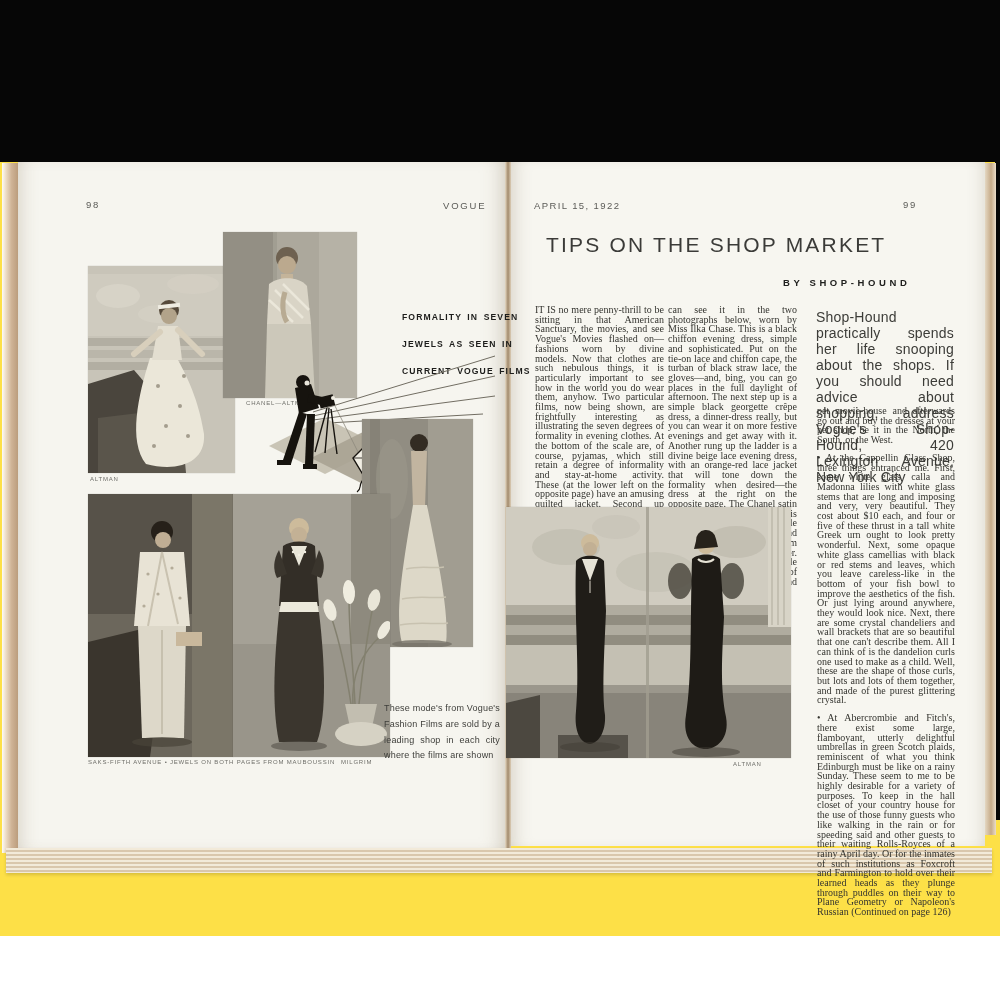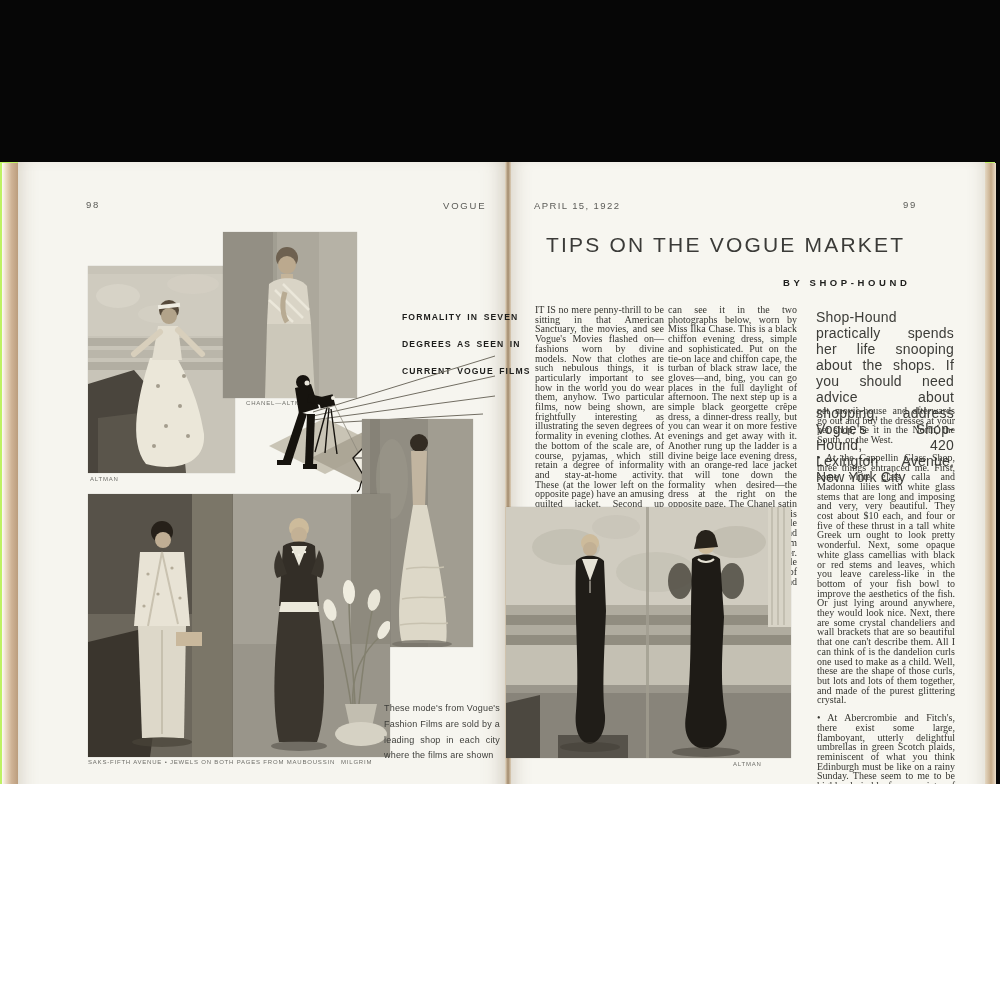--- a/index.html
+++ b/index.html
@@ -1,17 +1,17 @@
 <!DOCTYPE html>
 <html><head>
 <meta charset="utf-8">
 <style>
   * { margin:0; padding:0; box-sizing:border-box; }
   html,body { background:#ffffff; }
-  .scene { position:relative; width:1000px; height:784px; background:#bef264; overflow:hidden;
+  .scene { position:relative; width:1000px; height:936px; background:#fde047; overflow:hidden;
            font-family:"Liberation Sans", sans-serif; }
 
   
   .backdrop-top { position:absolute; left:0; top:0; width:1000px; height:162px; background:#060606; }
   .backdrop-right { position:absolute; left:995px; top:0; width:5px; height:820px; background:#060606; }
 
   
   .edge-left { position:absolute; left:2px; top:163px; width:16px; height:690px;
                background:linear-gradient(90deg,#fdfbf7 0%, #ecdcc5 25%, #cfb396 60%, #bb9d7d 100%); }
   .page-left { position:absolute; left:18px; top:162px; width:487px; height:686px; background:#f6f5ef;
@@ -121,21 +121,21 @@
       <path d="M46,52 C56,44 76,44 84,54 L88,92 L44,92 Z" fill="#d9d4c6"></path>
       <path d="M52,58 L80,86 M60,52 L86,78 M46,68 L70,90" stroke="#efebdf" stroke-width="2.5" fill="none" opacity=".8"></path>
       <path d="M44,92 L88,92 L92,166 L42,166 Z" fill="#ccc8ba"></path>
       <path d="M62,60 C58,72 60,84 64,90" stroke="#b8ab93" stroke-width="5" fill="none"></path>
     </svg>
   </div>
   <div class="cap" style="left:246px; top:400px;">CHANEL—ALTMAN</div>
 
   <div class="headline">
     <div>FORMALITY IN SEVEN</div>
-    <div>DEGREES AS SEEN IN</div>
+    <div>JEWELS AS SEEN IN</div>
     <div>CURRENT VOGUE FILMS</div>
   </div>
 
   <div class="illu">
     <svg viewBox="0 0 242 142">
       <g stroke="#716d62" stroke-width="1">
         <line x1="60" y1="60" x2="242" y2="4"></line>
         <line x1="60" y1="64" x2="242" y2="24"></line>
         <line x1="60" y1="68" x2="242" y2="44"></line>
         <line x1="58" y1="72" x2="230" y2="62"></line>
@@ -235,21 +235,21 @@
       <path d="M46,118 L86,118 C92,170 94,220 84,248 L46,248 C38,210 42,160 46,118 Z" fill="#3b362e"></path>
       <ellipse cx="66" cy="252" rx="28" ry="5" fill="#55514a" opacity=".6"></ellipse>
     </svg>
   </div>
 
   <div class="cap" style="left:88px; top:759px;">SAKS-FIFTH AVENUE • JEWELS ON BOTH PAGES FROM MAUBOUSSIN</div>
   <div class="cap" style="left:341px; top:759px;">MILGRIM</div>
 
   <div class="films-note">These mode's from Vogue's Fashion Films are sold by a leading shop in each city where the films are shown</div>
 
-  <div class="article-title">TIPS ON THE VOGUE MARKET</div>
+  <div class="article-title">TIPS ON THE SHOP MARKET</div>
   <div class="byline">BY SHOP-HOUND</div>
 
   <div class="col" style="left:535px; top:305px; width:129px;">
     <p>IT IS no mere penny-thrill to be sitting in that American Sanctuary, the movies, and see Vogue's Movies flashed on—fashions worn by divine models. Now that clothes are such nebulous things, it is particularly important to see how in the world you do wear them, anyhow. Two particular films, now being shown, are frightfully interesting as illustrating the seven degrees of formality in evening clothes. At the bottom of the scale are, of course, pyjamas, which still retain a degree of informality and stay-at-home activity. These (at the lower left on the opposite page) have an amusing quilted jacket. Second up comes a printed chiffon afternoon dress (shown just above the pyjamas), which still can be worn into the evening, with or without the flowery hat. Next up is a semi-evening dress that has got it all over anything I ever saw for pure practicality plus chic. You</p>
   </div>
   <div class="col" style="left:668px; top:305px; width:129px;">
     <p>can see it in the two photographs below, worn by Miss Ilka Chase. This is a black chiffon evening dress, simple and sophisticated. Put on the tie-on lace and chiffon cape, the turban of black straw lace, the gloves—and, bing, you can go places in the full daylight of afternoon. The next step up is a simple black georgette crêpe dress, a dinner-dress really, but you can wear it on more festive evenings and get away with it. Another rung up the ladder is a divine beige lace evening dress, with an orange-red lace jacket that will tone down the formality when desired—the dress at the right on the opposite page. The Chanel satin dress that tops the scale is formal, fearfully smart in pale rose with scarf ends and everything. Diamonds from Mauboussin dress it up further. So here you have the whole chromatic scale of degrees of formality, and you can go and look at it at your</p>
   </div>
 
   <div class="sidebar-note">Shop-Hound practically spends her life snooping about the shops. If you should need advice about shopping, address Vogue's Shop-Hound, 420 Lexington Avenue, New York City</div>

